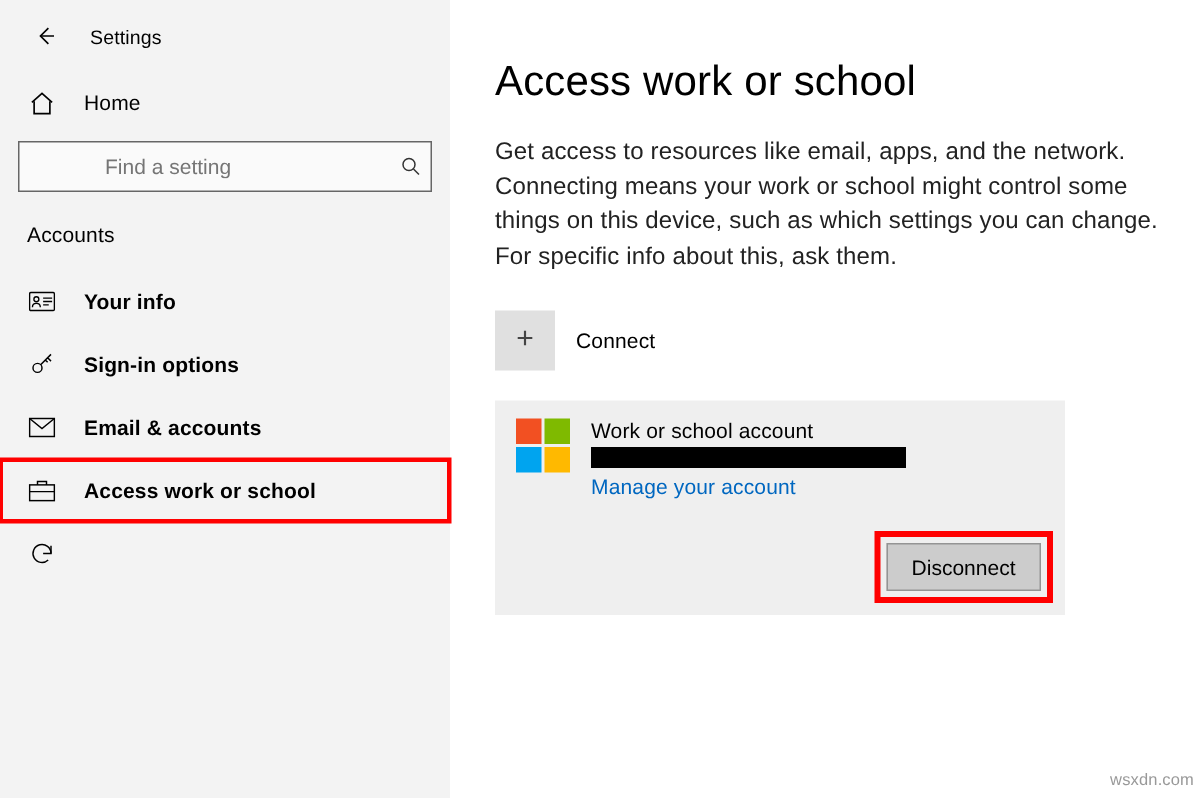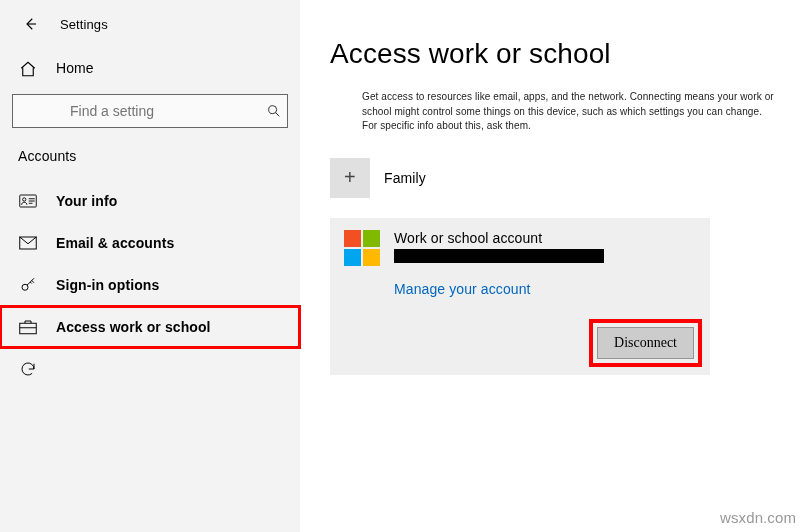--- a/index.html
+++ b/index.html
@@ -24,39 +24,39 @@
   .search { position: relative; border: 1px solid #666; background:#fafafa; height: 34px; display:flex; align-items:center;padding-left:47px; }
   .search input { flex:1; border:none; outline:none; background:transparent; padding: 6px 10px; font:inherit; }
   .search .mag { width: 34px; display:flex; align-items:center; justify-content:center; }
   .section-title { padding: 8px 18px 16px 18px; font-weight: 400; font-size: 14px; }
   .nav-item { display:flex; align-items:center; height: 42px; padding: 0 18px; cursor: default; }
   .nav-item .icn { width: 20px; display:flex; align-items:center; justify-content:center; margin-right: 18px; color: #222; }
   .nav-item .lbl { font-size: 14px; font-weight: bold; }
   .nav-item.highlight { outline: 3px solid #ff0000; outline-offset: -2px; }
   .content { flex:1; padding: 38px 26px 0 30px; position:relative; }
   h1 { font-weight: 400; font-size: 28px; margin-bottom: 20px; }
-  .desc { font-size: 10px; color: #222; line-height: 1.45; margin-bottom: 24px; max-width: 470px; margin-left: 32px; }
+  .desc { font-size: 16px; color: #222; line-height: 1.45; margin-bottom: 24px; max-width: 470px; }
   .connect-row { display:flex; align-items:center; margin-bottom: 20px; }
   .plus-tile { width: 40px; height: 40px; background: #e0e0e0; display:flex; align-items:center; justify-content:center; margin-right: 14px; cursor: default; }
   .plus-tile span { font-size: 20px; color:#444; }
   .account-card { background:#efefef; padding: 12px 14px 14px 14px; width: 380px; }
   .account-head { display:flex; align-items:flex-start; }
   .ms-logo { width: 36px; height: 36px; margin-right: 14px; display:grid; grid-template-columns:1fr 1fr; grid-template-rows:1fr 1fr; gap:2px; flex-shrink:0; }
   .ms-logo div:nth-child(1){background:#f25022;}
   .ms-logo div:nth-child(2){background:#7fba00;}
   .ms-logo div:nth-child(3){background:#00a4ef;}
   .ms-logo div:nth-child(4){background:#ffb900;}
   .acct-text { flex:1; }
   .acct-title { font-size: 14px; }
   .acct-email { background:#000; height: 14px; width: 210px; margin-top: 3px; }
-  .acct-link { color:#0067c0; font-size: 14px; margin-top: 18px; cursor: default; display:inline-block; }
+  .acct-link { color:#0067c0; font-size: 14px; margin-top: 4px; cursor: default; display:inline-block; }
   .disconnect-wrap { display:flex; justify-content:flex-end; margin-top: 28px; }
   .disconnect-btn { background:#ccc; border:1px solid #949494; padding: 7px 16px; font:inherit; cursor: default; }
-  .disc-highlight { outline: 4px solid #ff0000; outline-offset: 2px; padding:2px; display:inline-block;font-family:Liberation Serif, serif; }
-  .watermark { position:absolute; bottom:6px; right:4px; font-size:15px; color:#999; }
+  .disc-highlight { outline: 4px solid #ff0000; outline-offset: 2px; padding:2px; display:inline-block; }
+  .watermark { position:absolute; bottom:6px; right:4px; font-size:11px; color:#999; }
   svg { display:block; }
 </style>
 </head>
 <body>
 
 <div class="app">
 
   <div class="sidebar">
     <div class="titlebar">
       <div class="back">
@@ -99,36 +99,36 @@
             <circle cx="7" cy="7" r="2.2"></circle>
             <path d="M3.5 14c0-2 1.6-3.3 3.5-3.3s3.5 1.3 3.5 3.3"></path>
             <path d="M13 6h8M13 9h8M13 12h5"></path>
         </svg>
       </div>
       <div class="lbl">Your info</div>
     </div>
 
     <div class="nav-item">
       <div class="icn">
+        <svg width="18" height="18" viewBox="0 0 24 24" fill="none" stroke="#000" stroke-width="1.3">
+          <circle cx="8" cy="15" r="4"></circle>
+            <path d="M11 12 L20 3 M17 6 L20 9 M15 8 L17 10"></path>
+        </svg>
+      </div>
+      <div class="lbl">Sign-in options</div>
+    </div>
+
+    <div class="nav-item">
+      <div class="icn">
         <svg width="18" height="14" viewBox="0 0 24 18" fill="none" stroke="#000" stroke-width="1.3">
           <rect x="1" y="1" width="22" height="16"></rect>
             <path d="M1 1 L12 10 L23 1"></path>
         </svg>
       </div>
       <div class="lbl">Email &amp; accounts</div>
-    </div>
-
-    <div class="nav-item">
-      <div class="icn">
-        <svg width="18" height="18" viewBox="0 0 24 24" fill="none" stroke="#000" stroke-width="1.3">
-          <circle cx="8" cy="15" r="4"></circle>
-            <path d="M11 12 L20 3 M17 6 L20 9 M15 8 L17 10"></path>
-        </svg>
-      </div>
-      <div class="lbl">Sign-in options</div>
     </div>
 
     <div class="nav-item highlight">
       <div class="icn">
         <svg width="18" height="16" viewBox="0 0 24 20" fill="none" stroke="#000" stroke-width="1.3">
           <rect x="1" y="5" width="22" height="14"></rect>
             <path d="M8 5 V2 H16 V5 M1 11 H23"></path>
         </svg>
       </div>
       <div class="lbl">Access work or school</div>
@@ -146,21 +146,21 @@
   </div>
 
   <div class="content">
     <h1>Access work or school</h1>
     <p class="desc">Get access to resources like email, apps, and the network. Connecting means your work or school might control some things on this device, such as which settings you can change. For specific info about this, ask them.</p>
 
     <div class="connect-row">
       <div class="plus-tile">
         <span>+</span>
       </div>
-      <div>Family</div>
+      <div>Connect</div>
     </div>
 
     <div class="account-card">
       <div class="account-head">
         <div class="ms-logo">
           <div></div>
             <div></div>
             <div></div>
             <div></div>
         </div>

